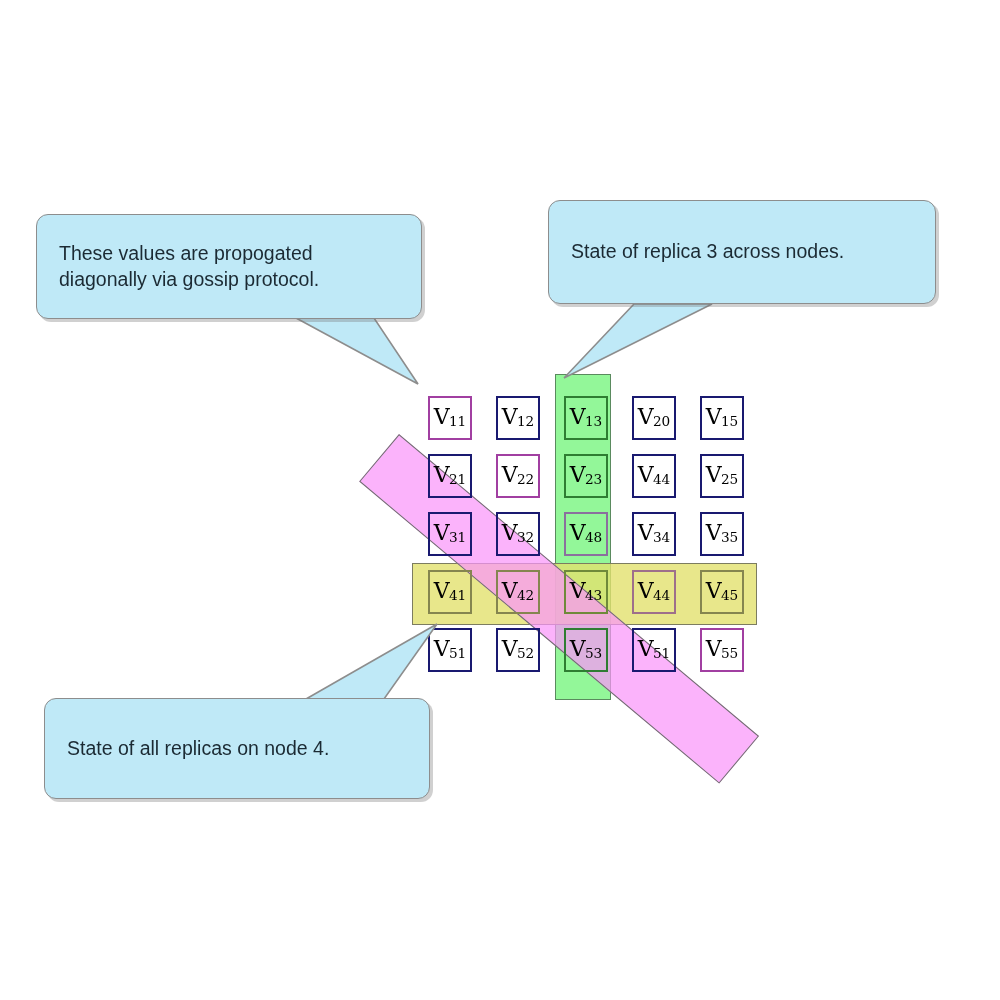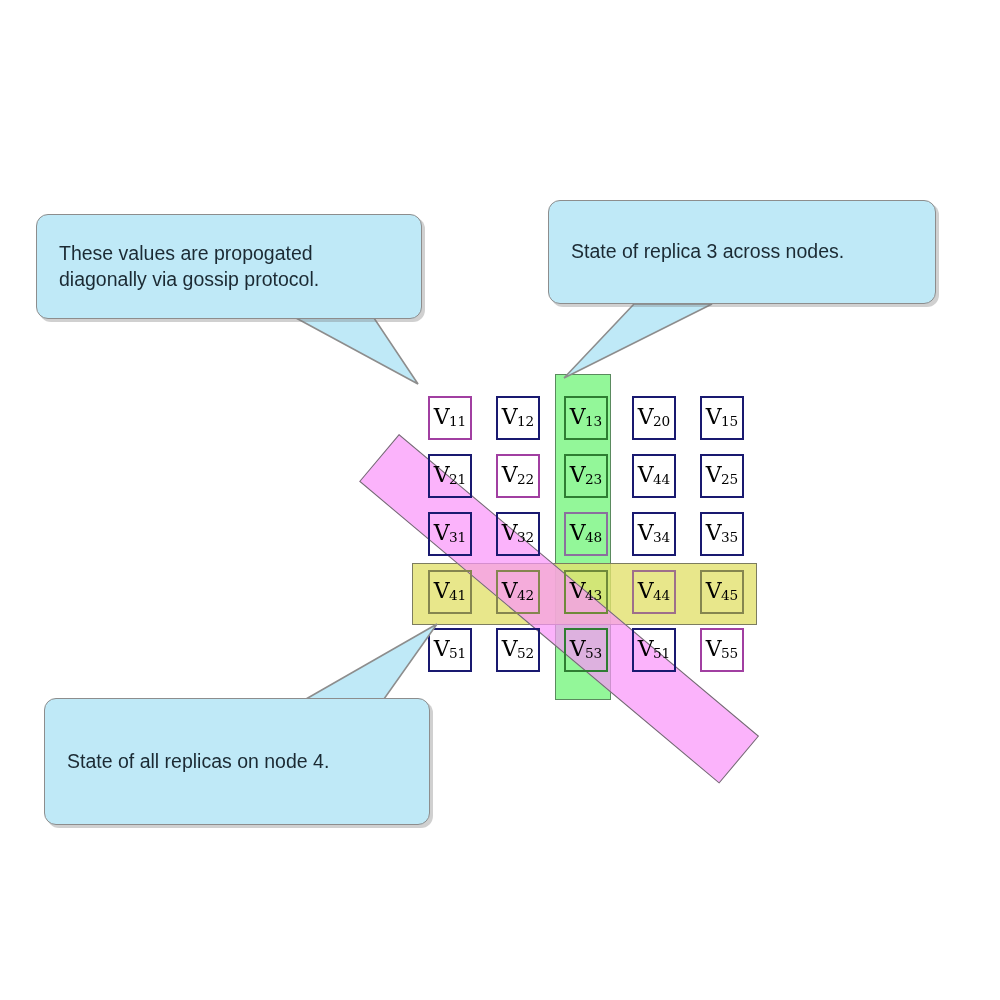--- a/index.html
+++ b/index.html
@@ -103,21 +103,21 @@
   .callout-text {
     font-family: Liberation Sans, sans-serif;
     font-size: 19.5px;
     line-height: 1.33;
     color: #1b2a33;
     white-space: pre-line;
     padding: 0 22px;
   }
   #callout-gossip { left: 36px;  top: 214px;  width: 386px; height: 105px; }
   #callout-replica { left: 548px; top: 200px;  width: 388px; height: 104px; }
-  #callout-node    { left: 44px;  top: 698px;  width: 386px; height: 127px; }
+  #callout-node    { left: 44px;  top: 698px;  width: 386px; height: 101px; }
 
   
   #tails {
     position: absolute;
     left: 0; top: 0;
     width: 1000px; height: 1000px;
     z-index: 7;
     pointer-events: none;
   }
 </style>

